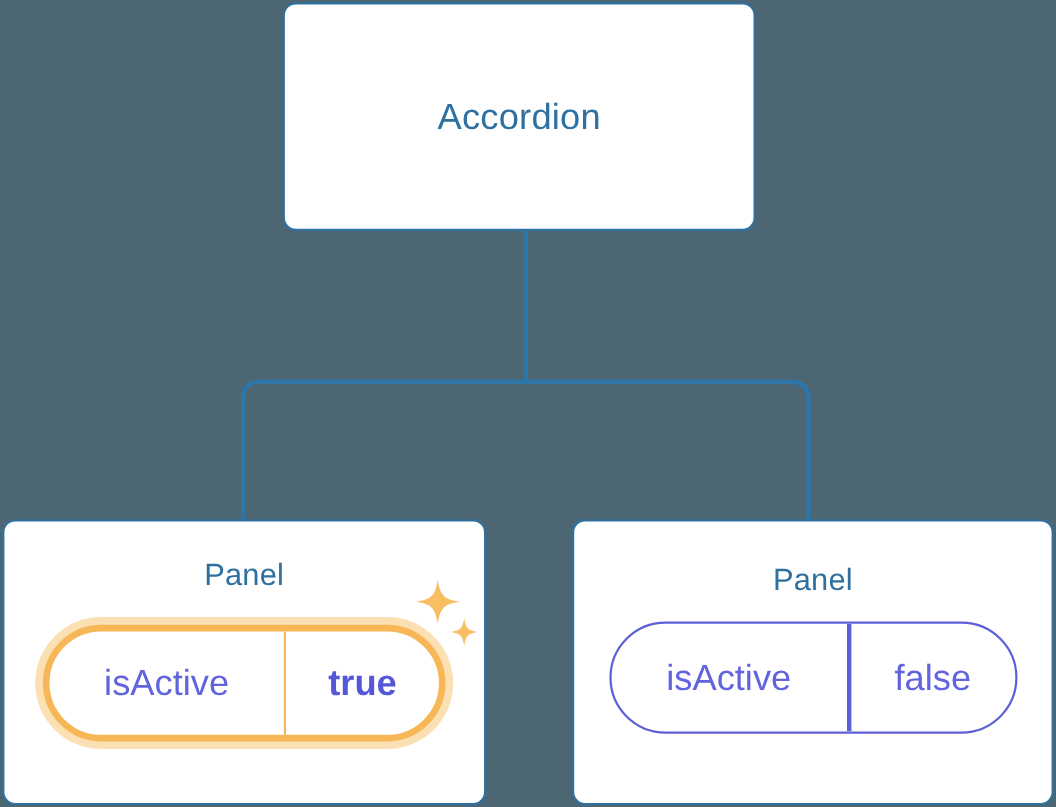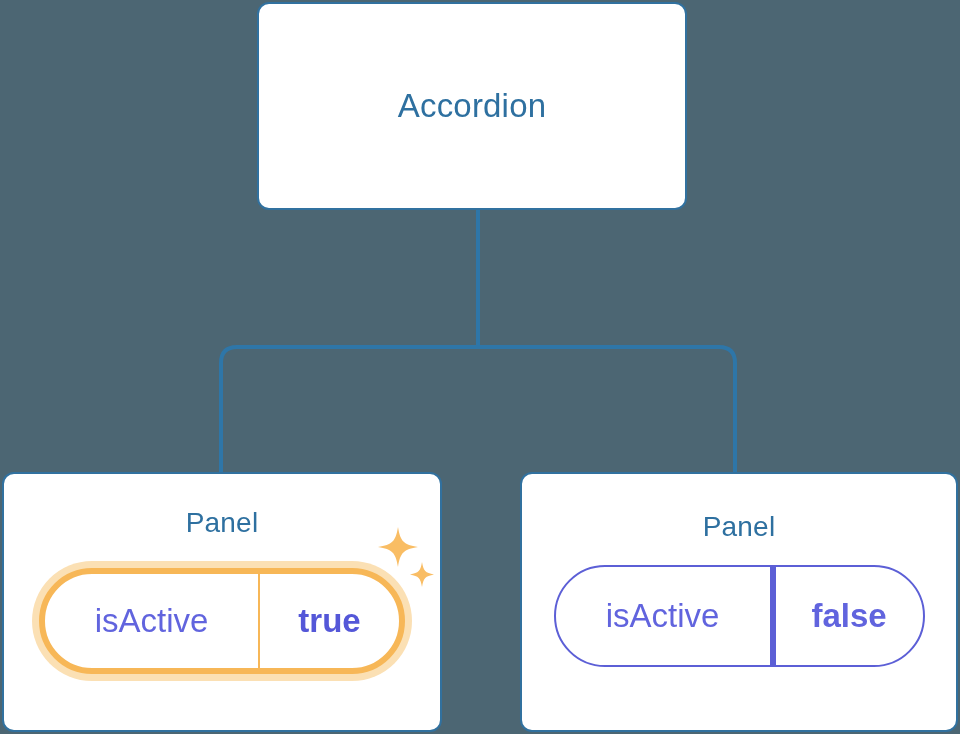--- a/index.html
+++ b/index.html
@@ -106,22 +106,22 @@
   .pill-default .pill-key {
     width: 214px;
     font-size: 33px;
     color: #6164de;
     font-weight: 400;
   }
   .pill-default .pill-val {
     width: 153px;
     font-size: 33px;
     color: #6164de;
-    font-weight: 700;
-    border-left: 6px solid #eab308;
+    font-weight: 400;
+    border-left: 4px solid #eab308;
   }
 
   
   .pill-highlight-wrap {
     position: relative;
     width: 380px;
     height: 120px;
   }
   .pill-glow {
     position: absolute;

